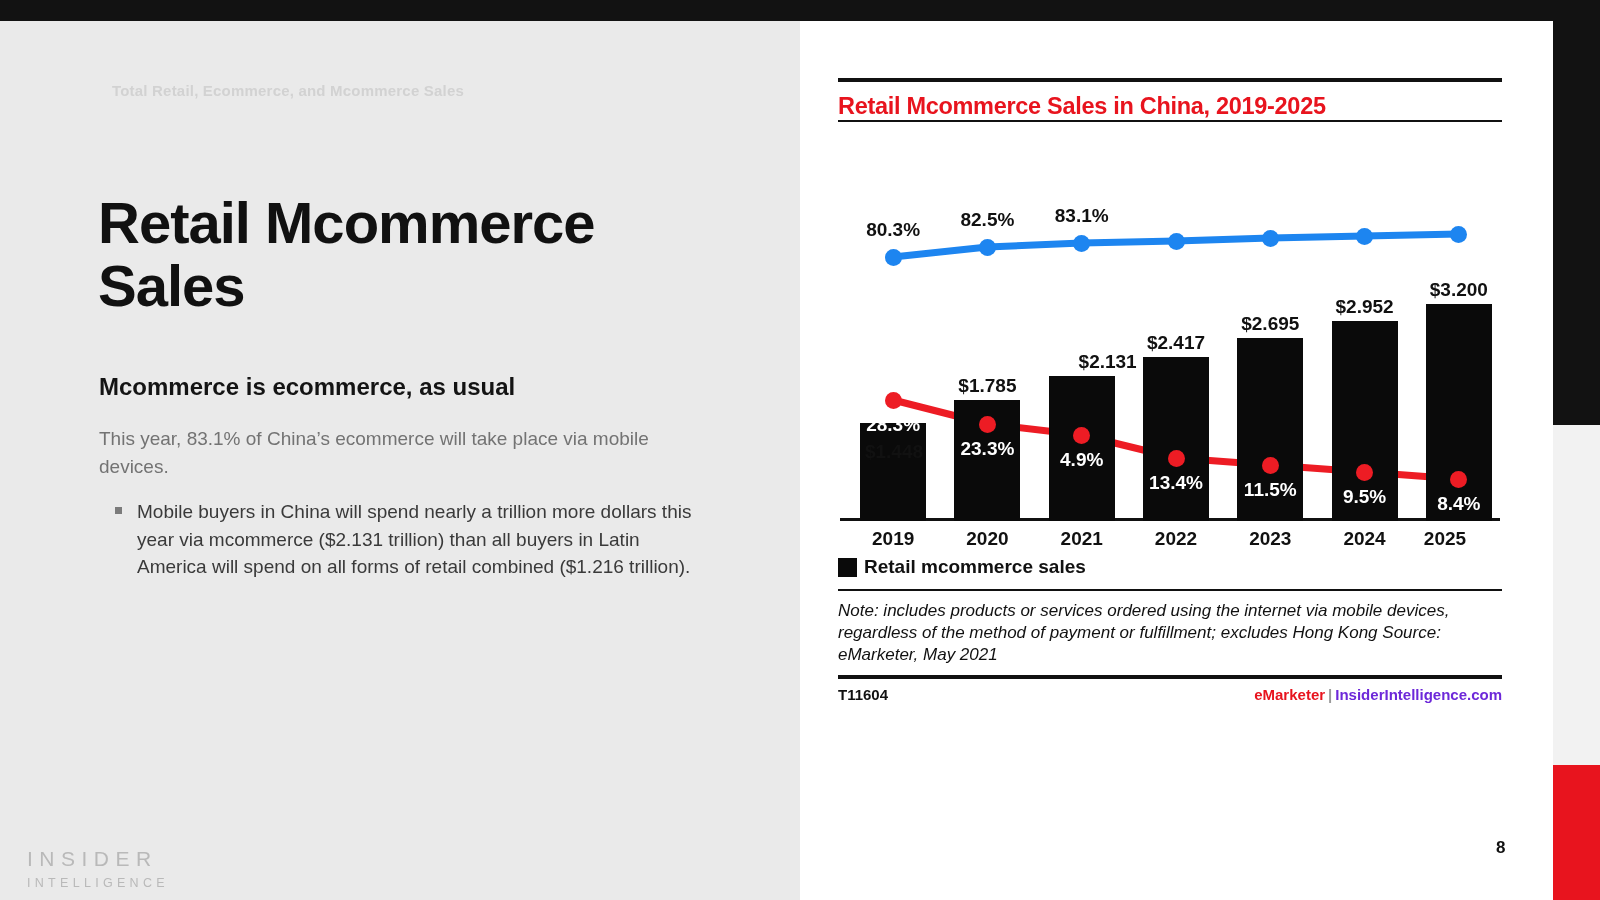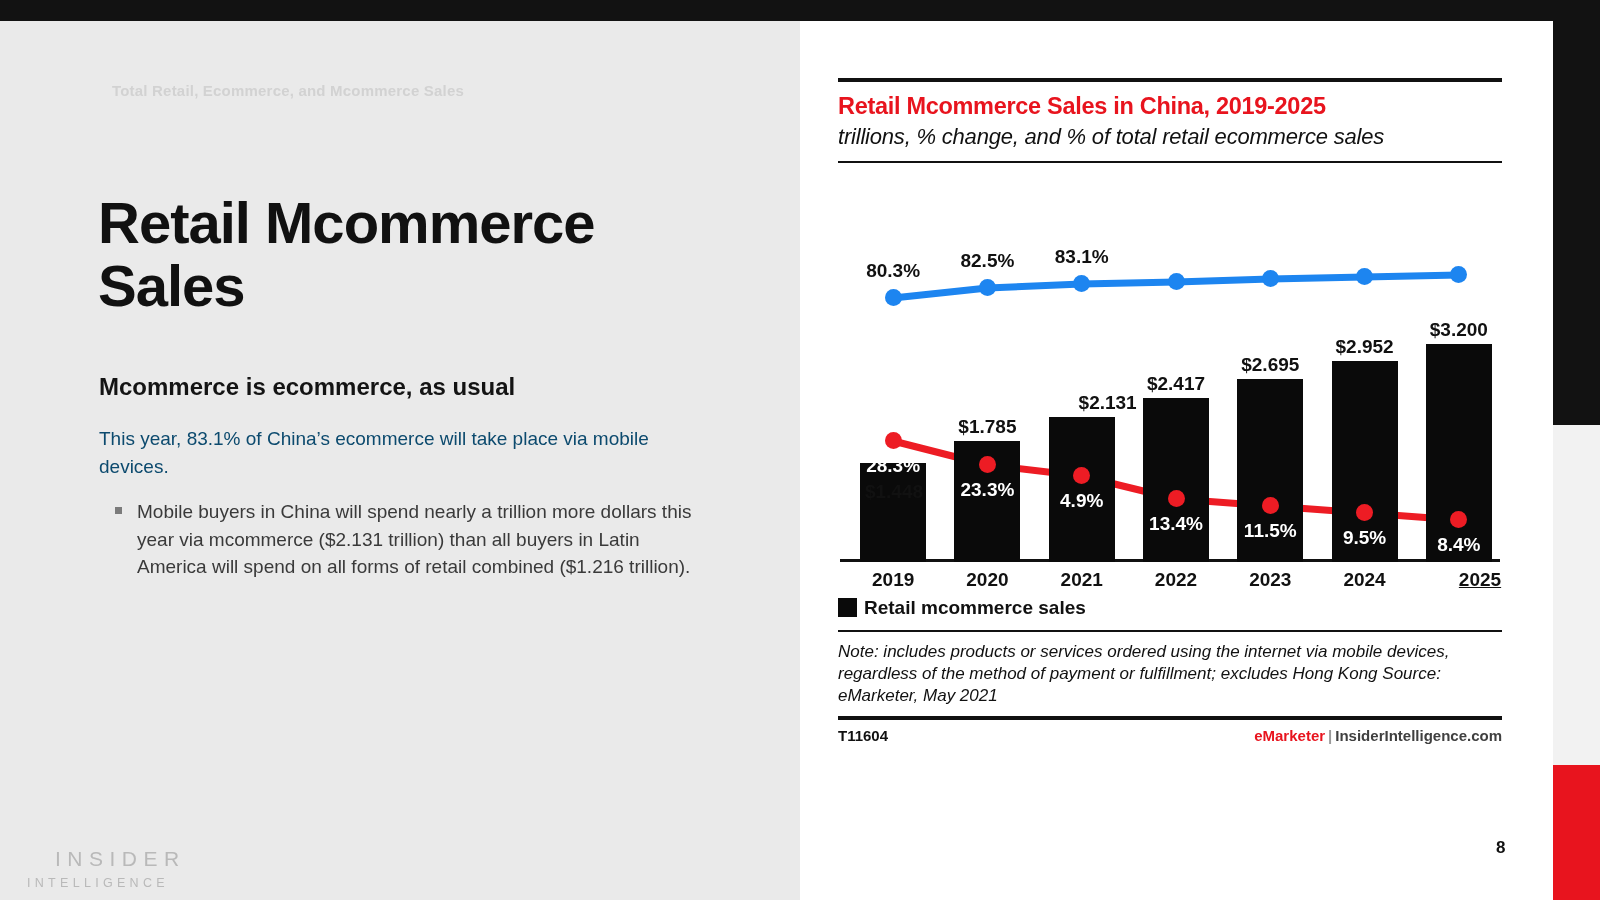--- a/index.html
+++ b/index.html
@@ -18,28 +18,28 @@
 
   
   .left { position:absolute; left:0; top:21px; width:800px; height:879px; background:#eaeaea; }
   .kicker { position:absolute; left:112px; top:61px; font-size:15px; font-weight:bold;
     color:#d2d2d2; letter-spacing:.2px; }
   .bigtitle { position:absolute; left:98px; top:170px; width:640px; font-size:58px;
     font-weight:bold; line-height:1.09; color:#111; letter-spacing:-1px; }
   .subhead { position:absolute; left:99px; top:352px; width:640px; font-size:24px;
     font-weight:bold; color:#141414; }
   .para { position:absolute; left:99px; top:404px; width:590px; font-size:19px;
-    line-height:1.45; color:#0c4a6e; }
+    line-height:1.45; color:#737373; }
   .bullets { position:absolute; left:99px; top:477px; width:610px; }
   .bullet { position:relative; padding-left:38px; font-size:19px; line-height:1.45;
     color:#3a3a3a; margin-bottom:8px; }
   .bullet .sq { position:absolute; left:16px; top:9px; width:7px; height:7px; background:#7b7b7b; }
 
   .logo { position:absolute; left:27px; top:826px; }
-  .logo .l1 { font-size:21px; letter-spacing:6.5px; color:#b9b9b9; font-weight:400;margin-left:28px; }
+  .logo .l1 { font-size:21px; letter-spacing:6.5px; color:#b9b9b9; font-weight:400; }
   .logo .l2 { font-size:12.5px; letter-spacing:4.3px; color:#b9b9b9; font-weight:400; margin-top:5px; }
 
   
   .card { position:absolute; left:838px; top:78px; width:664px; }
   .rule-top   { border-top:4px solid #111; }
   .rule-thin  { border-top:2px solid #111; }
   .rule-mid   { border-top:2px solid #111; }
   .rule-heavy { border-top:4px solid #111; }
 
   .chart-title { font-size:23.5px; font-weight:bold; color:#e8141e; letter-spacing:-.3px;
@@ -76,21 +76,21 @@
   .lg-txt { font-size:19px; font-weight:bold; color:#111; }
   .gap { width:56px; }
 
   .note { font-size:17px; font-style:italic; color:#111; line-height:1.3;
     margin-top:9px; margin-bottom:9px; }
   .footer { display:flex; justify-content:space-between; align-items:baseline; margin-top:7px; }
   .fid { font-size:15px; font-weight:bold; color:#111; }
   .fbrand { font-size:15px; font-weight:bold; }
   .fbrand .em { color:#e8141e; }
   .fbrand .pipe { color:#9a9a9a; padding:0 3px; }
-  .fbrand .ii { color:#404040; }
+  .fbrand .ii { color:#6d28d9; }
 
   .pagenum { position:absolute; left:1496px; top:838px; font-size:17px; font-weight:bold; color:#111; }
 </style>
 </head>
 <body>
 
 <div id="stage">
 
   <div class="topbar"></div>
   <div class="edge edge-black"></div>
@@ -113,21 +113,20 @@
     <div class="logo">
       <div class="l1">INSIDER</div>
       <div class="l2">INTELLIGENCE</div>
     </div>
   </div>
 
   <div class="card">
 
     <div class="rule-top"></div>
     <div class="chart-title">Retail Mcommerce Sales in China, 2019-2025</div>
-    <div class="chart-sub">trillions, % change, and % of total retail ecommerce sales</div>
     <div class="rule-thin"></div>
 
     <div class="plot" id="plot">
       <svg class="lines" id="svglines" viewBox="0 0 664 420" preserveAspectRatio="none">
           <polyline points="55.142857142857146,125 149.42857142857144,115 243.71428571428572,111 338.00000000000006,109 432.28571428571433,106 526.5714285714286,104 620.8571428571429,102" fill="none" stroke="#1d85f0" stroke-width="7" stroke-linejoin="round" stroke-linecap="round"></polyline>
           <polyline points="55.142857142857146,268 149.42857142857144,292 243.71428571428572,303 338.00000000000006,326 432.28571428571433,333 526.5714285714286,340 620.8571428571429,347" fill="none" stroke="#ed1c24" stroke-width="7" stroke-linejoin="round" stroke-linecap="round"></polyline>
         </svg>
       <div class="axis"></div>
     <div class="bar" style="left: 22.1429px; top: 290.699px; height: 98.3008px;"></div>
         <div class="barlabel" style="left: 1px; top: 265.699px; margin-top: 43px;">$1.448</div>
@@ -142,21 +141,21 @@
         <div class="barlabel" style="left: 283px; top: 199.916px;">$2.417</div>
         <div class="xtick" style="left: 283px;">2022</div>
         <div class="bar" style="left: 399.286px; top: 206.044px; height: 182.956px;"></div>
         <div class="barlabel" style="left: 377.286px; top: 181.044px;">$2.695</div>
         <div class="xtick" style="left: 377.286px;">2023</div>
         <div class="bar" style="left: 493.571px; top: 188.597px; height: 200.403px;"></div>
         <div class="barlabel" style="left: 471.571px; top: 163.597px;">$2.952</div>
         <div class="xtick" style="left: 471.571px;">2024</div>
         <div class="bar" style="left: 587.857px; top: 171.761px; height: 217.239px;"></div>
         <div class="barlabel" style="left: 565.857px; top: 146.761px;">$3.200</div>
-        <div class="xtick" style="left: 587px; text-decoration: underline;">2025</div>
+        <div class="xtick" style="left: 552px;">2025</div>
         <div class="dot blue" style="left: 46.6429px; top: 116.5px;"></div>
         <div class="pctlabel blue-out" style="left: 0.142857px; top: 87px;">80.3%</div>
         <div class="dot blue" style="left: 140.929px; top: 106.5px;"></div>
         <div class="pctlabel blue-out" style="left: 94.4286px; top: 77px;">82.5%</div>
         <div class="dot blue" style="left: 235.214px; top: 102.5px;"></div>
         <div class="pctlabel blue-out" style="left: 188.714px; top: 73px;">83.1%</div>
         <div class="dot blue" style="left: 329.5px; top: 100.5px;"></div>
         <div class="pctlabel inbar" style="left: 283px; top: 123px;">83.4%</div>
         <div class="dot blue" style="left: 423.786px; top: 97.5px;"></div>
         <div class="pctlabel inbar" style="left: 377.286px; top: 120px;">83.8%</div>

